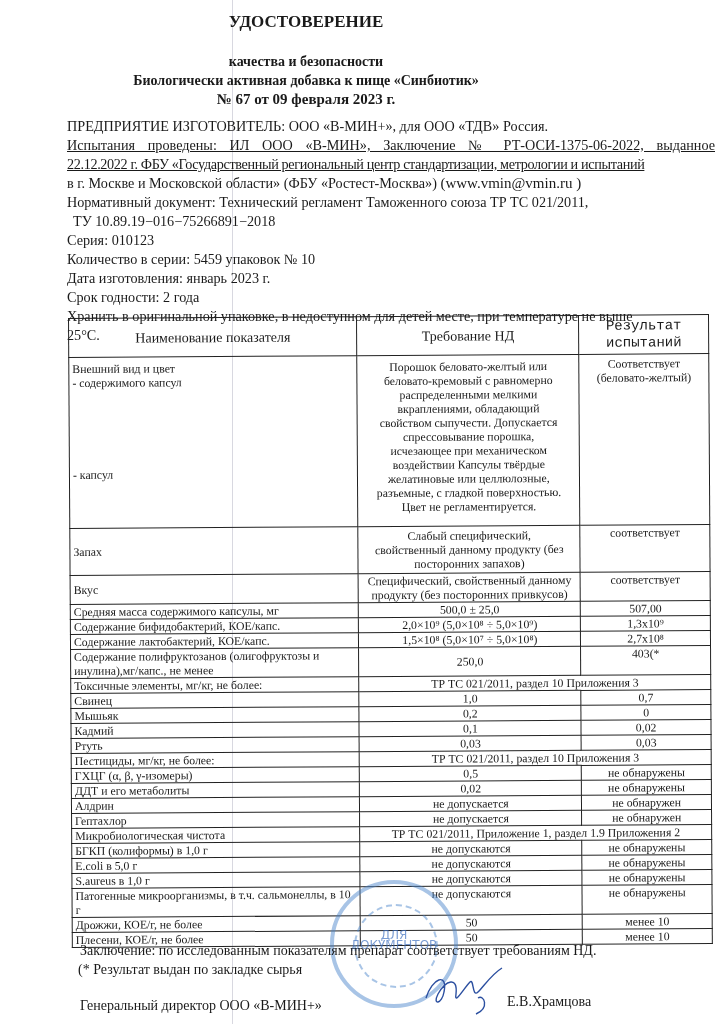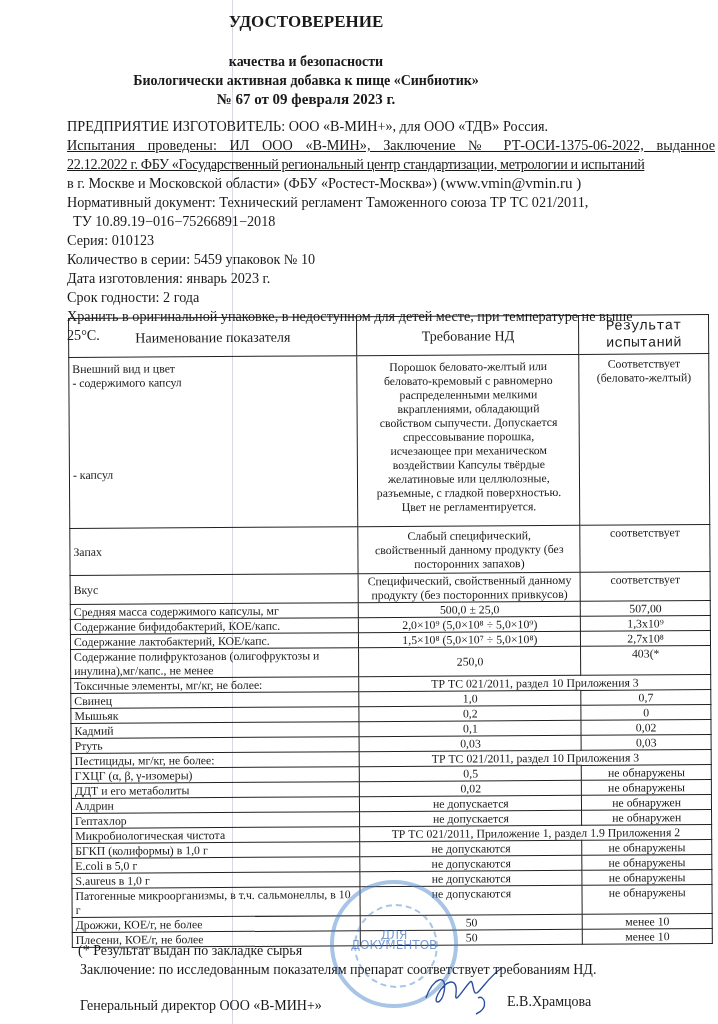--- a/index.html
+++ b/index.html
@@ -221,19 +221,19 @@
     <div>ДЛЯ</div>
     <div>ДОКУМЕНТОВ</div>
   </div>
 </div>
 
 <svg class="signature" viewBox="0 0 90 60">
   <path d="M8 40 C 14 20, 30 14, 26 34 C 24 46, 14 48, 20 36 C 28 22, 40 18, 38 36 C 36 48, 46 30, 52 24 C 56 20, 54 40, 60 34 C 66 28, 74 16, 84 10 M 60 40 C 66 36, 72 50, 58 56" fill="none" stroke="#2b4fa0" stroke-width="1.4"></path>
 </svg>
 
 <div class="footer">
+  <div>Заключение: по исследованным показателям препарат соответствует требованиям НД.</div>
   <div style="margin-left:-2px;">(* Результат выдан по закладке сырья</div>
-  <div>Заключение: по исследованным показателям препарат соответствует требованиям НД.</div>
   <div class="sign">
     <span class="who">Генеральный директор ООО «В-МИН+»</span>
     <span class="name">Е.В.Храмцова</span>
   </div>
 </div>
 
 </body></html>

